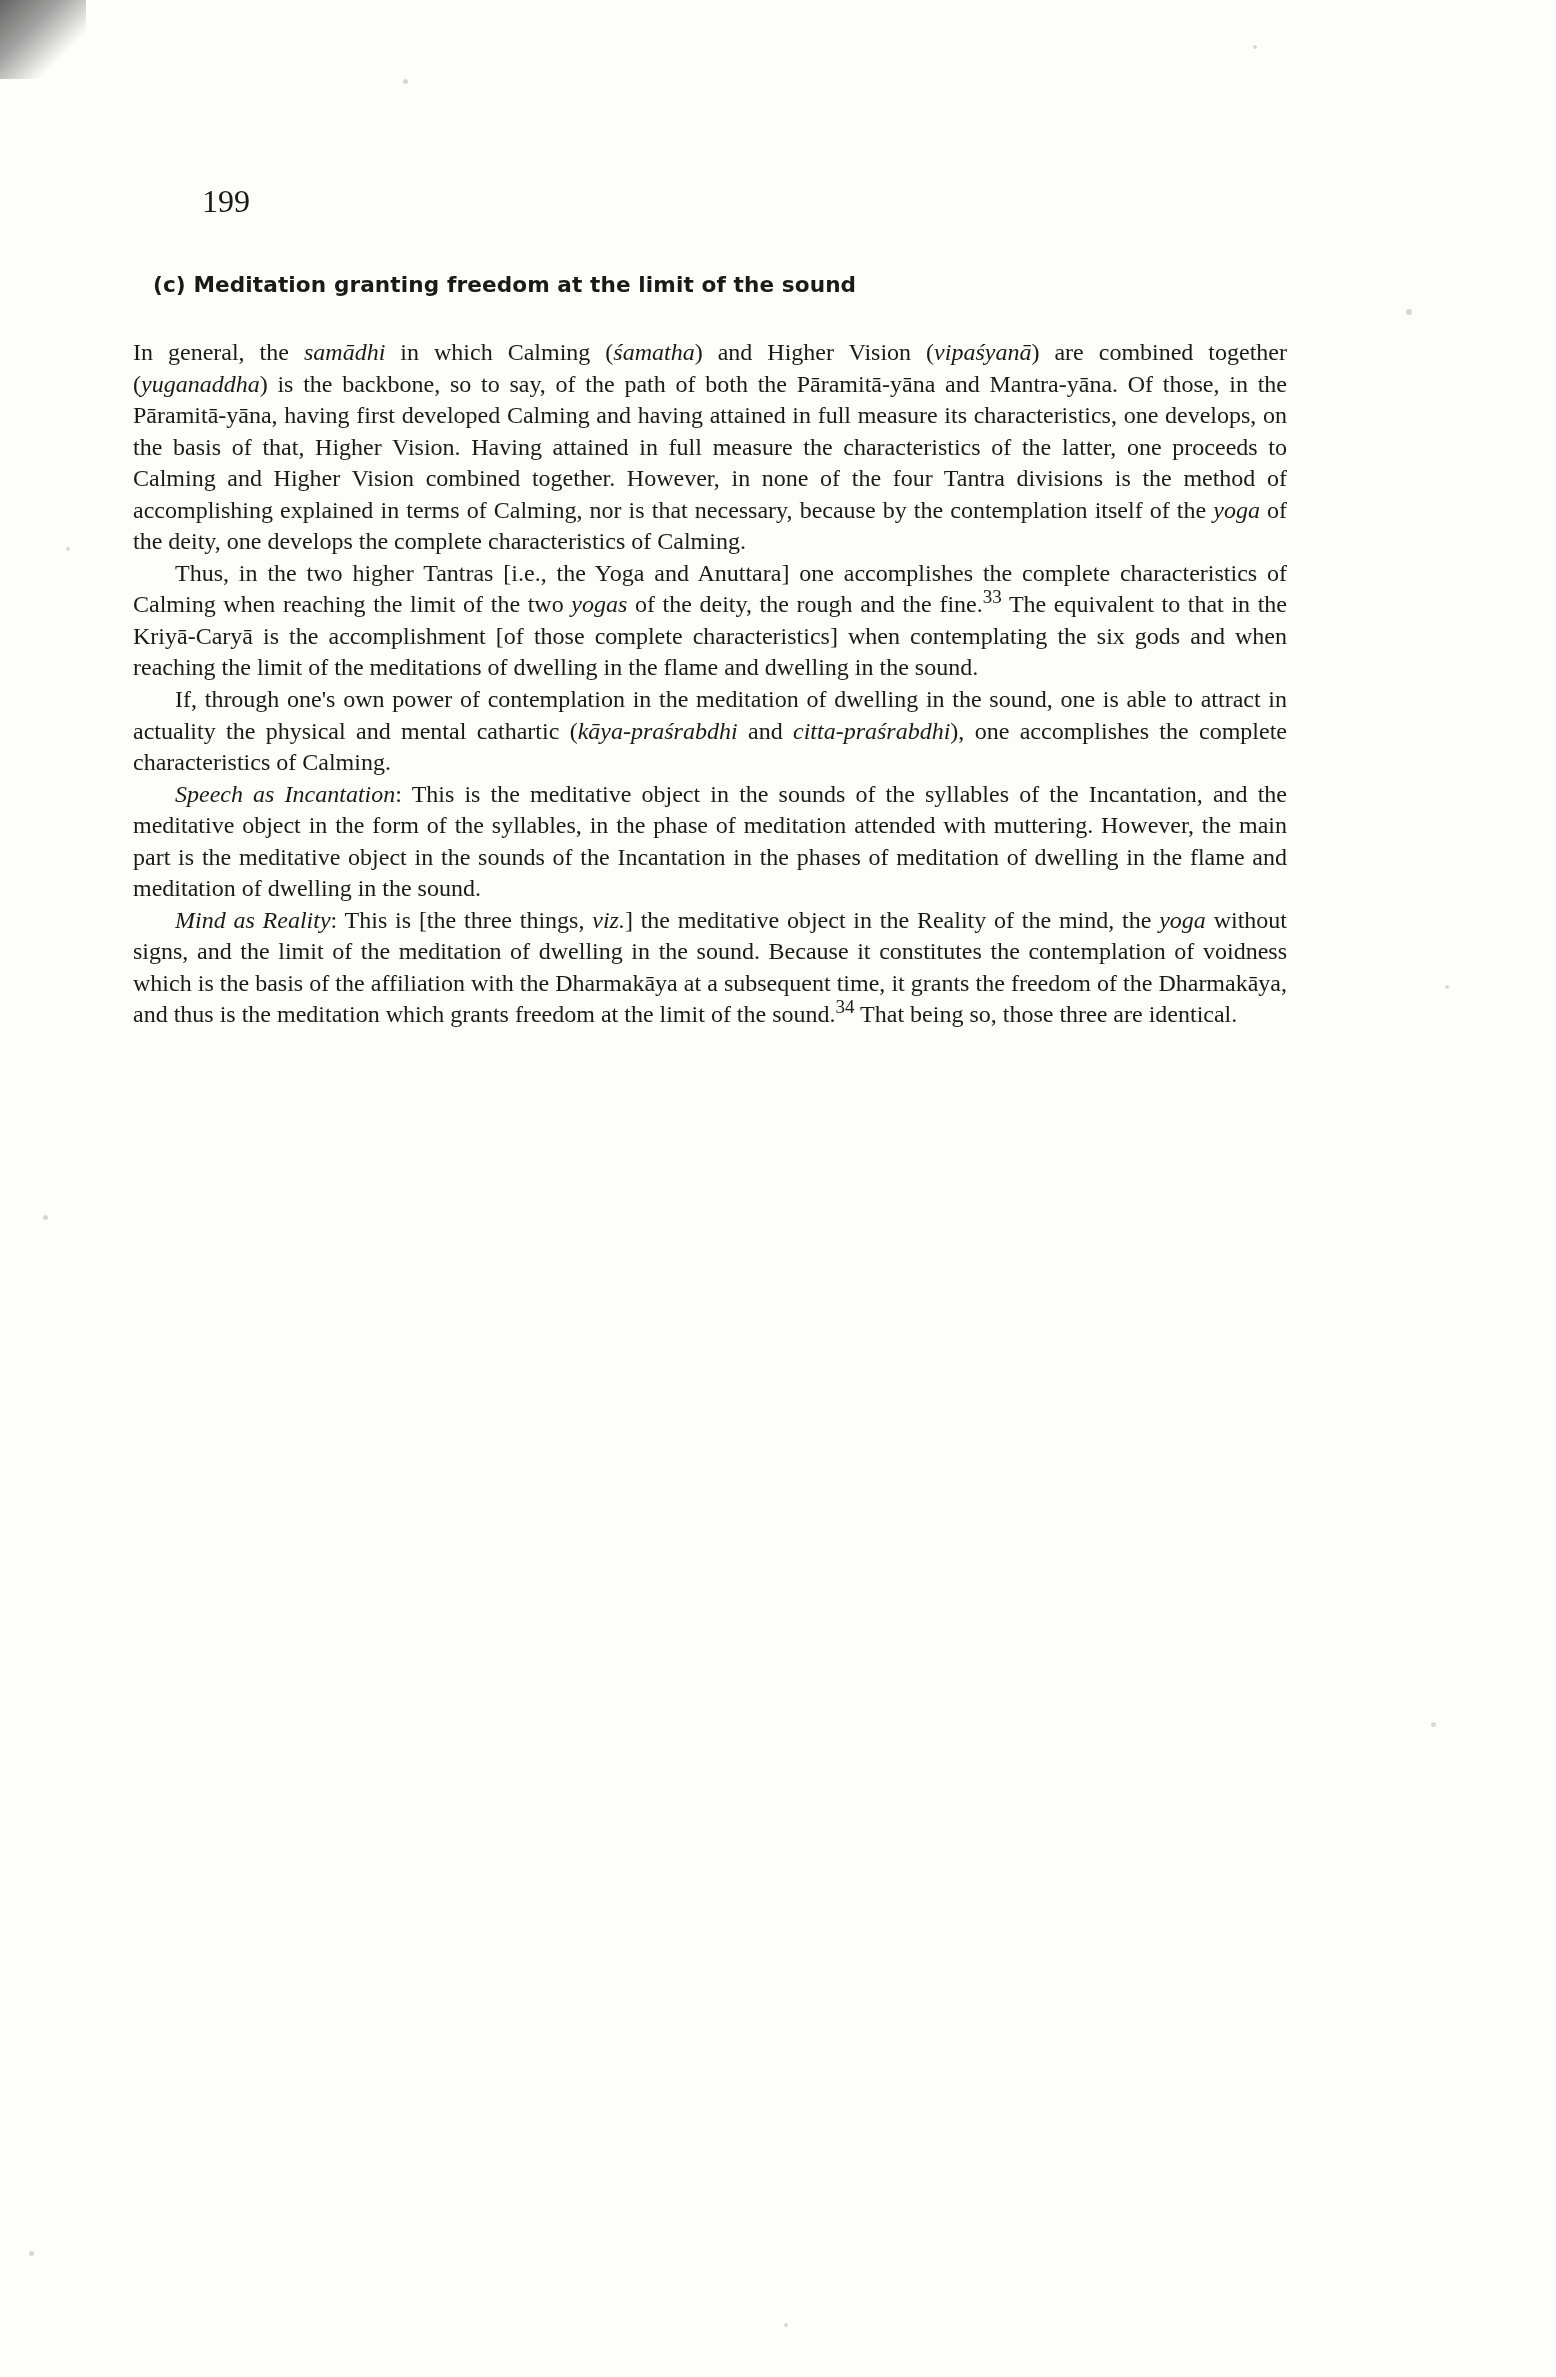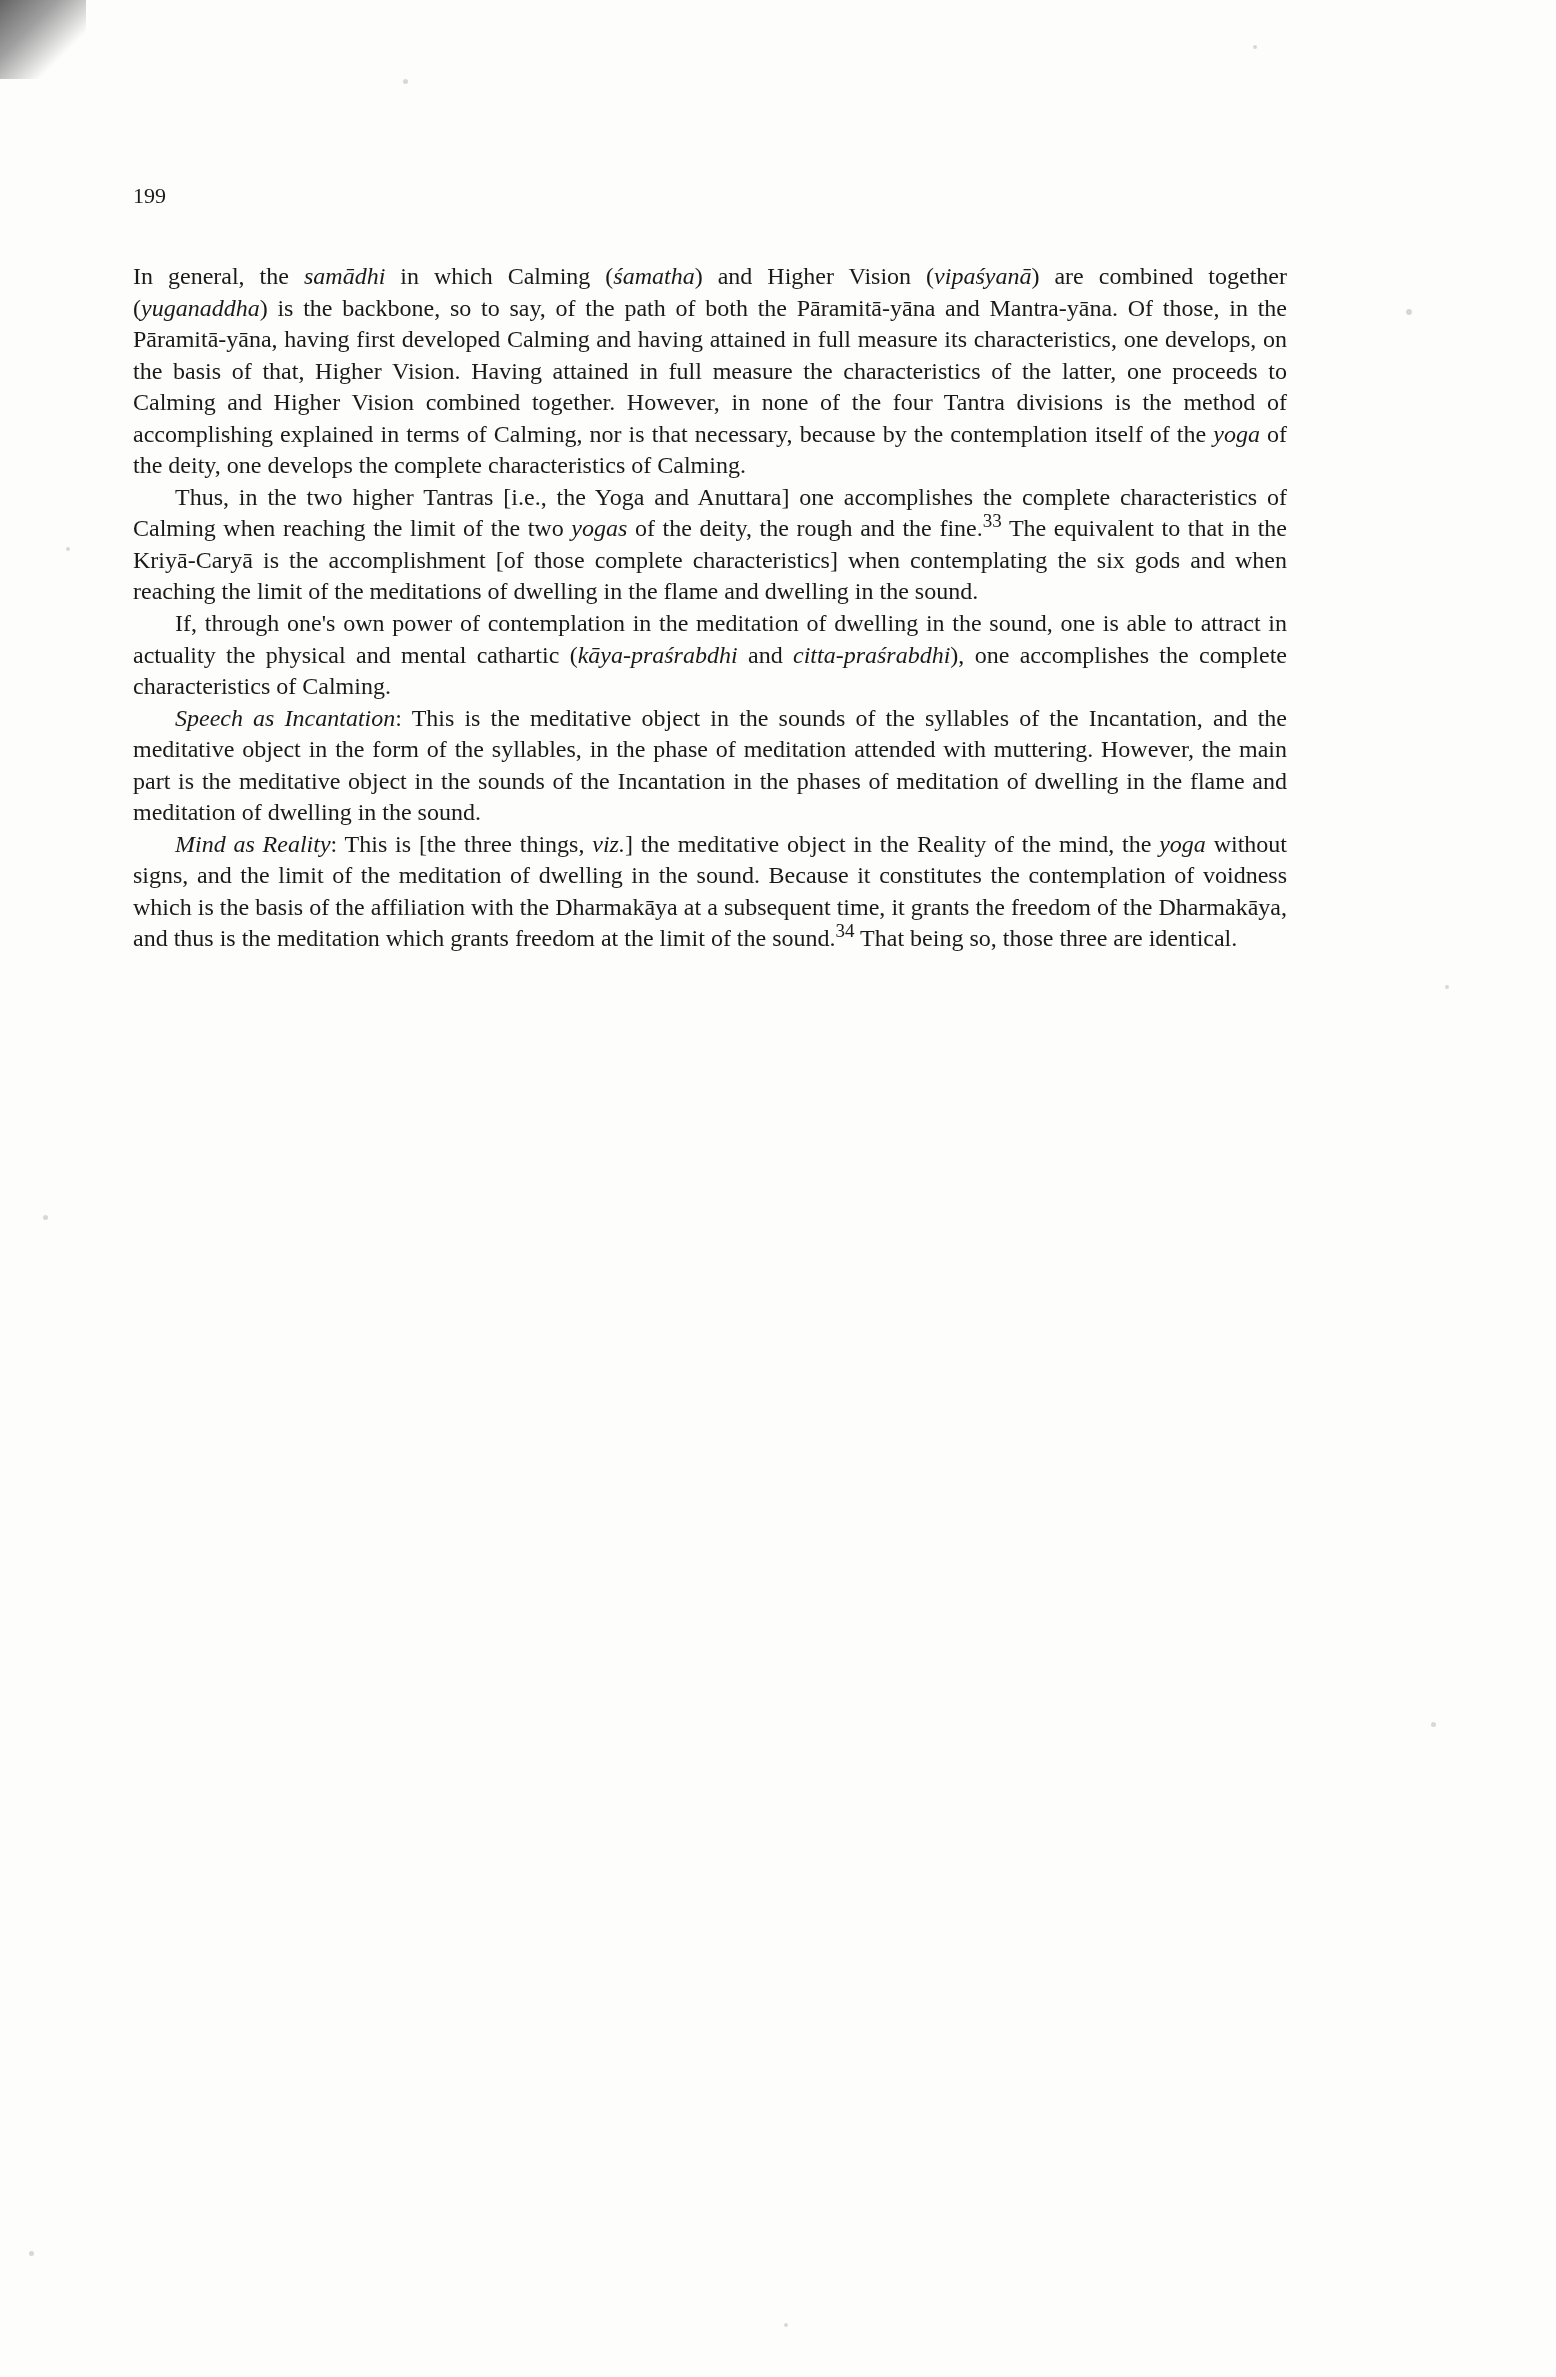--- a/index.html
+++ b/index.html
@@ -52,21 +52,22 @@
     margin-bottom: 52px;
   }
   .runhead-title {
     font-size: 21.6px;
     letter-spacing: 0.8px;
     font-variant: small-caps;
     text-transform: uppercase;
     white-space: nowrap;
   }
   .runhead-page {
-    font-size: 22px;
+    font-size: 32px;
+    margin-left: 69px;
     font-family: "Liberation Serif", serif;
   }
 
   h2.section-heading {
     font-family: "DejaVu Sans", sans-serif;
     font-size: 21.6px;
     font-weight: bold;
     margin: 0 0 40px 20px;
     letter-spacing: 0.1px;
   }
@@ -104,20 +105,21 @@
   <div class="speck" style="left:29px;top:2251px;width:5px;height:5px;"></div>
   <div class="speck" style="left:784px;top:2323px;width:4.3px;height:4.3px;"></div>
 </div>
 
 <div class="content">
 
   <div class="runhead">
     <span class="runhead-page">199</span>
   </div>
 
+  <h2 class="section-heading">(c)  Meditation granting freedom at the limit of the sound</h2>
 
   <p class="body-par">In general, the <em>samādhi</em> in which Calming (<em>śamatha</em>) and Higher Vision (<em>vipaśyanā</em>) are combined together (<em>yuganaddha</em>) is the backbone, so to say, of the path of both the Pāramitā-yāna and Mantra-yāna. Of those, in the Pāramitā-yāna, having first developed Calming and having at­tained in full measure its characteristics, one develops, on the basis of that, Higher Vision. Having attained in full measure the characteristics of the latter, one proceeds to Calming and Higher Vision combined together. However, in none of the four Tantra divisions is the method of accomplishing explained in terms of Calming, nor is that necessary, because by the contemplation itself of the <em>yoga</em> of the deity, one develops the complete characteristics of Calming.</p>
 
   <p class="body-par indent">Thus, in the two higher Tantras [i.e., the Yoga and Anuttara] one accomplishes the complete characteristics of Calming when reaching the limit of the two <em>yogas</em> of the deity, the rough and the fine.<sup>33</sup> The equivalent to that in the Kriyā-Caryā is the accomplishment [of those complete characteristics] when contemplating the six gods and when reaching the limit of the meditations of dwelling in the flame and dwelling in the sound.</p>
 
   <p class="body-par indent">If, through one's own power of contemplation in the meditation of dwelling in the sound, one is able to attract in actuality the physical and mental cathartic (<em>kāya-praśrabdhi</em> and <em>citta-praśrabdhi</em>), one accomplishes the complete characteristics of Calming.</p>
 
 
 
   <p class="body-par indent"><em>Speech as Incantation</em>: This is the meditative object in the sounds of the syllables of the Incantation, and the meditative object in the form of the syllables, in the phase of meditation attended with muttering. However, the main part is the meditative object in the sounds of the Incantation in the phases of meditation of dwelling in the flame and meditation of dwelling in the sound.</p>

